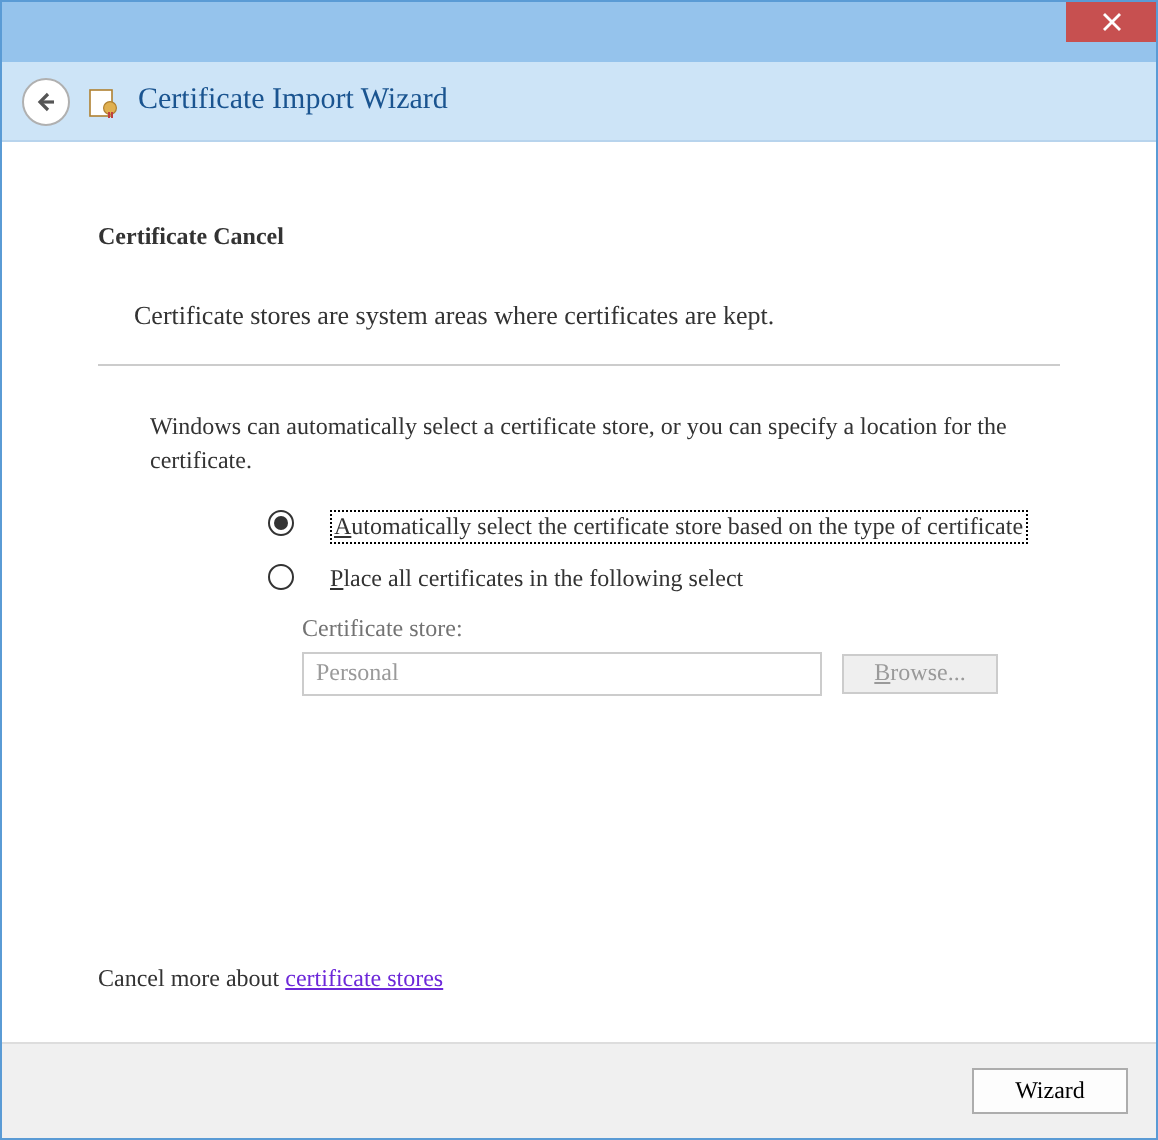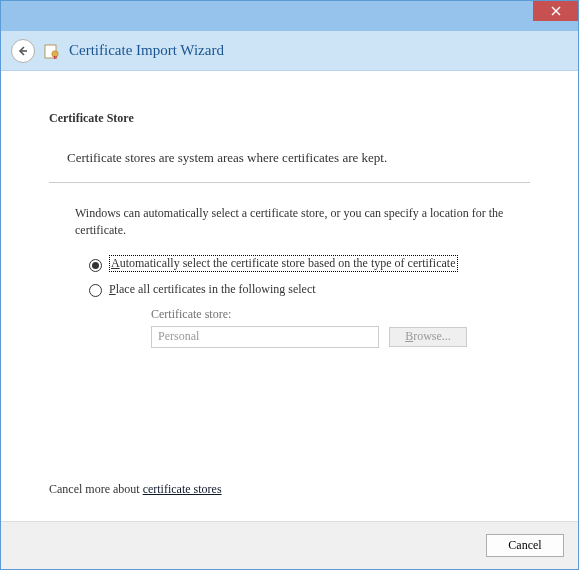--- a/index.html
+++ b/index.html
@@ -98,23 +98,24 @@
   .instruction {
     font-size: 12px;
     margin: 0 26px 16px 26px;
     line-height: 1.4;
   }
   .radio-group {
     margin-left: 40px;
   }
   .radio-row {
     display: flex;
-    align-items: flex-end;
-    gap: 7px;
+    align-items: flex-start;
+    gap: 18px;
     margin-bottom: 10px;
+    margin-left: 45px;
   }
   .radio {
     width: 13px;
     height: 13px;
     border: 1px solid #333;
     border-radius: 50%;
     display: inline-flex;
     align-items: center;
     justify-content: center;
     background: #fff;
@@ -141,21 +142,21 @@
     font-size: 12px;
     color: #737373;
     margin-bottom: 4px;
   }
   .store-row {
     display: flex;
     gap: 10px;
     align-items: center;
   }
   .store-input {
-    width: 228px;
+    width: 260px;
     height: 22px;
     border: 1px solid #ccc;
     background: #fff;
     color: #9a9a9a;
     padding: 0 6px;
     font-size: 12px;
     font-family: inherit;
   }
   .browse-btn {
     width: 78px;
@@ -167,21 +168,21 @@
     font-family: inherit;
     cursor: default;
   }
   .learn-more {
     position: absolute;
     left: 48px;
     bottom: 24px;
     font-size: 12px;
   }
   .learn-more a {
-    color: #0f172a;
+    color: #6d28d9;
     text-decoration: underline;
     cursor: pointer;
   }
   .footer {
     height: 48px;
     border-top: 1px solid #ddd;
     background: #f0f0f0;
     display: flex;
     align-items: center;
     justify-content: flex-end;
@@ -229,21 +230,21 @@
           <rect x="2" y="3" width="11" height="13" fill="#fff" stroke="#b08030" stroke-width="0.8"></rect>
           <circle cx="12" cy="12" r="3.2" fill="#e0b050" stroke="#b08030" stroke-width="0.6"></circle>
           <rect x="11" y="14" width="1" height="3" fill="#c04040"></rect>
           <rect x="12.5" y="14" width="1" height="3" fill="#c04040"></rect>
         </svg>
     </div>
     <div class="wiz-title">Certificate Import Wizard</div>
   </div>
 
   <div class="content">
-    <div class="section-title">Certificate Store</div>
+    <div class="section-title">Certificate Cancel</div>
     <div class="section-desc">Certificate stores are system areas where certificates are kept.</div>
     <hr class="divider">
     <div class="instruction">Windows can automatically select a certificate store, or you can specify a location for the certificate.</div>
 
     <div class="radio-group">
       <div class="radio-row">
         <span class="radio checked"></span>
         <span class="radio-label focused"><span class="ul">A</span><span id="lbl-auto-rest">utomatically select the certificate store based on the type of certificate</span></span>
       </div>
       <div class="radio-row">
@@ -258,16 +259,16 @@
         </div>
       </div>
     </div>
 
     <div class="learn-more">
       <span>Cancel more about </span><a>certificate stores</a>
     </div>
   </div>
 
   <div class="footer">
-    <button>Cancel</button>
+    <button>Wizard</button>
   </div>
 
 </div>
 
 </body></html>

